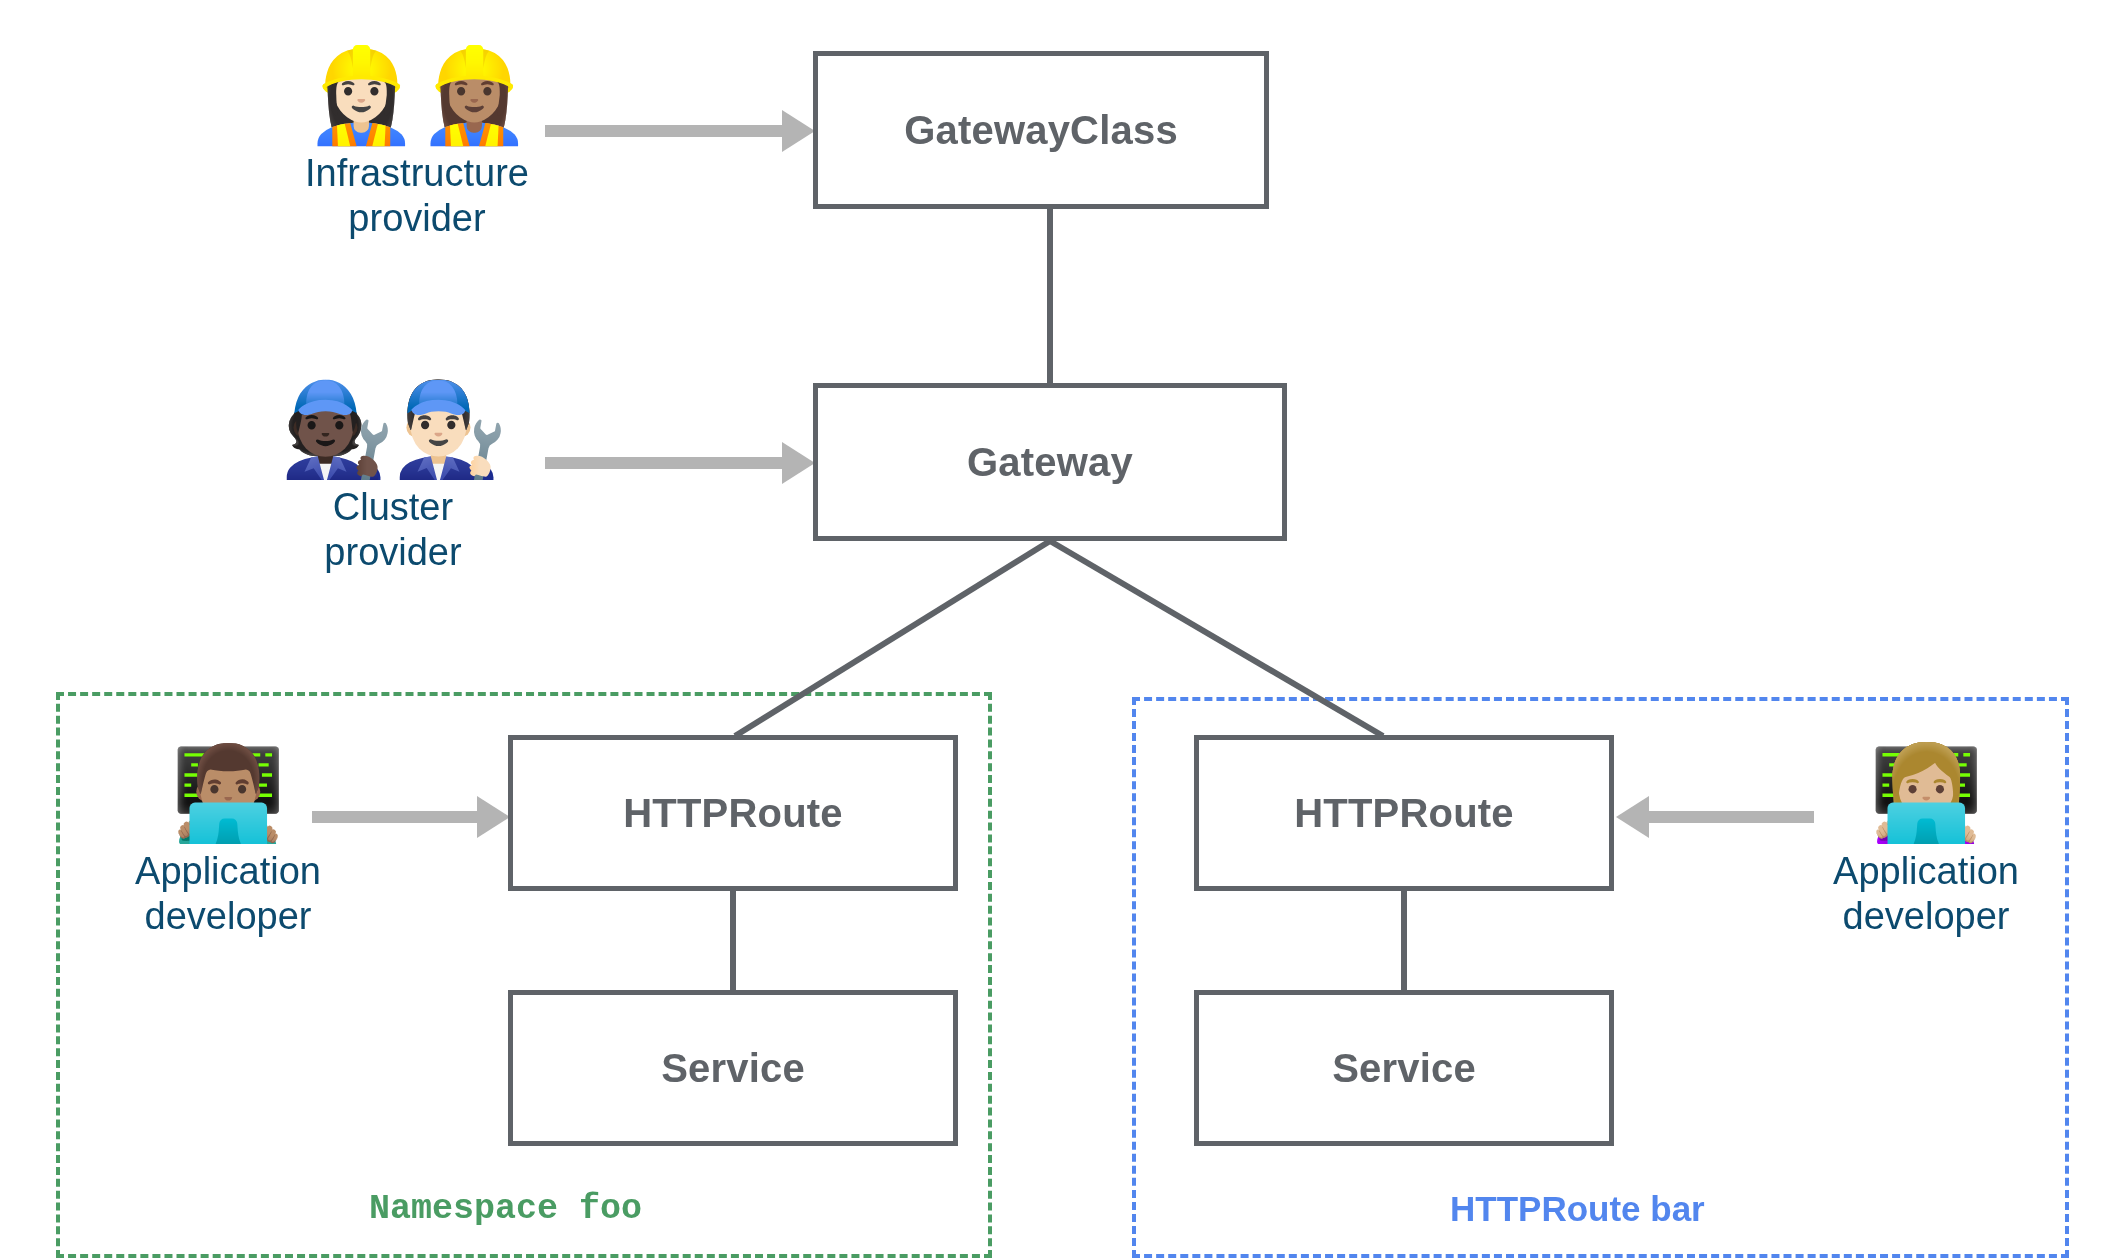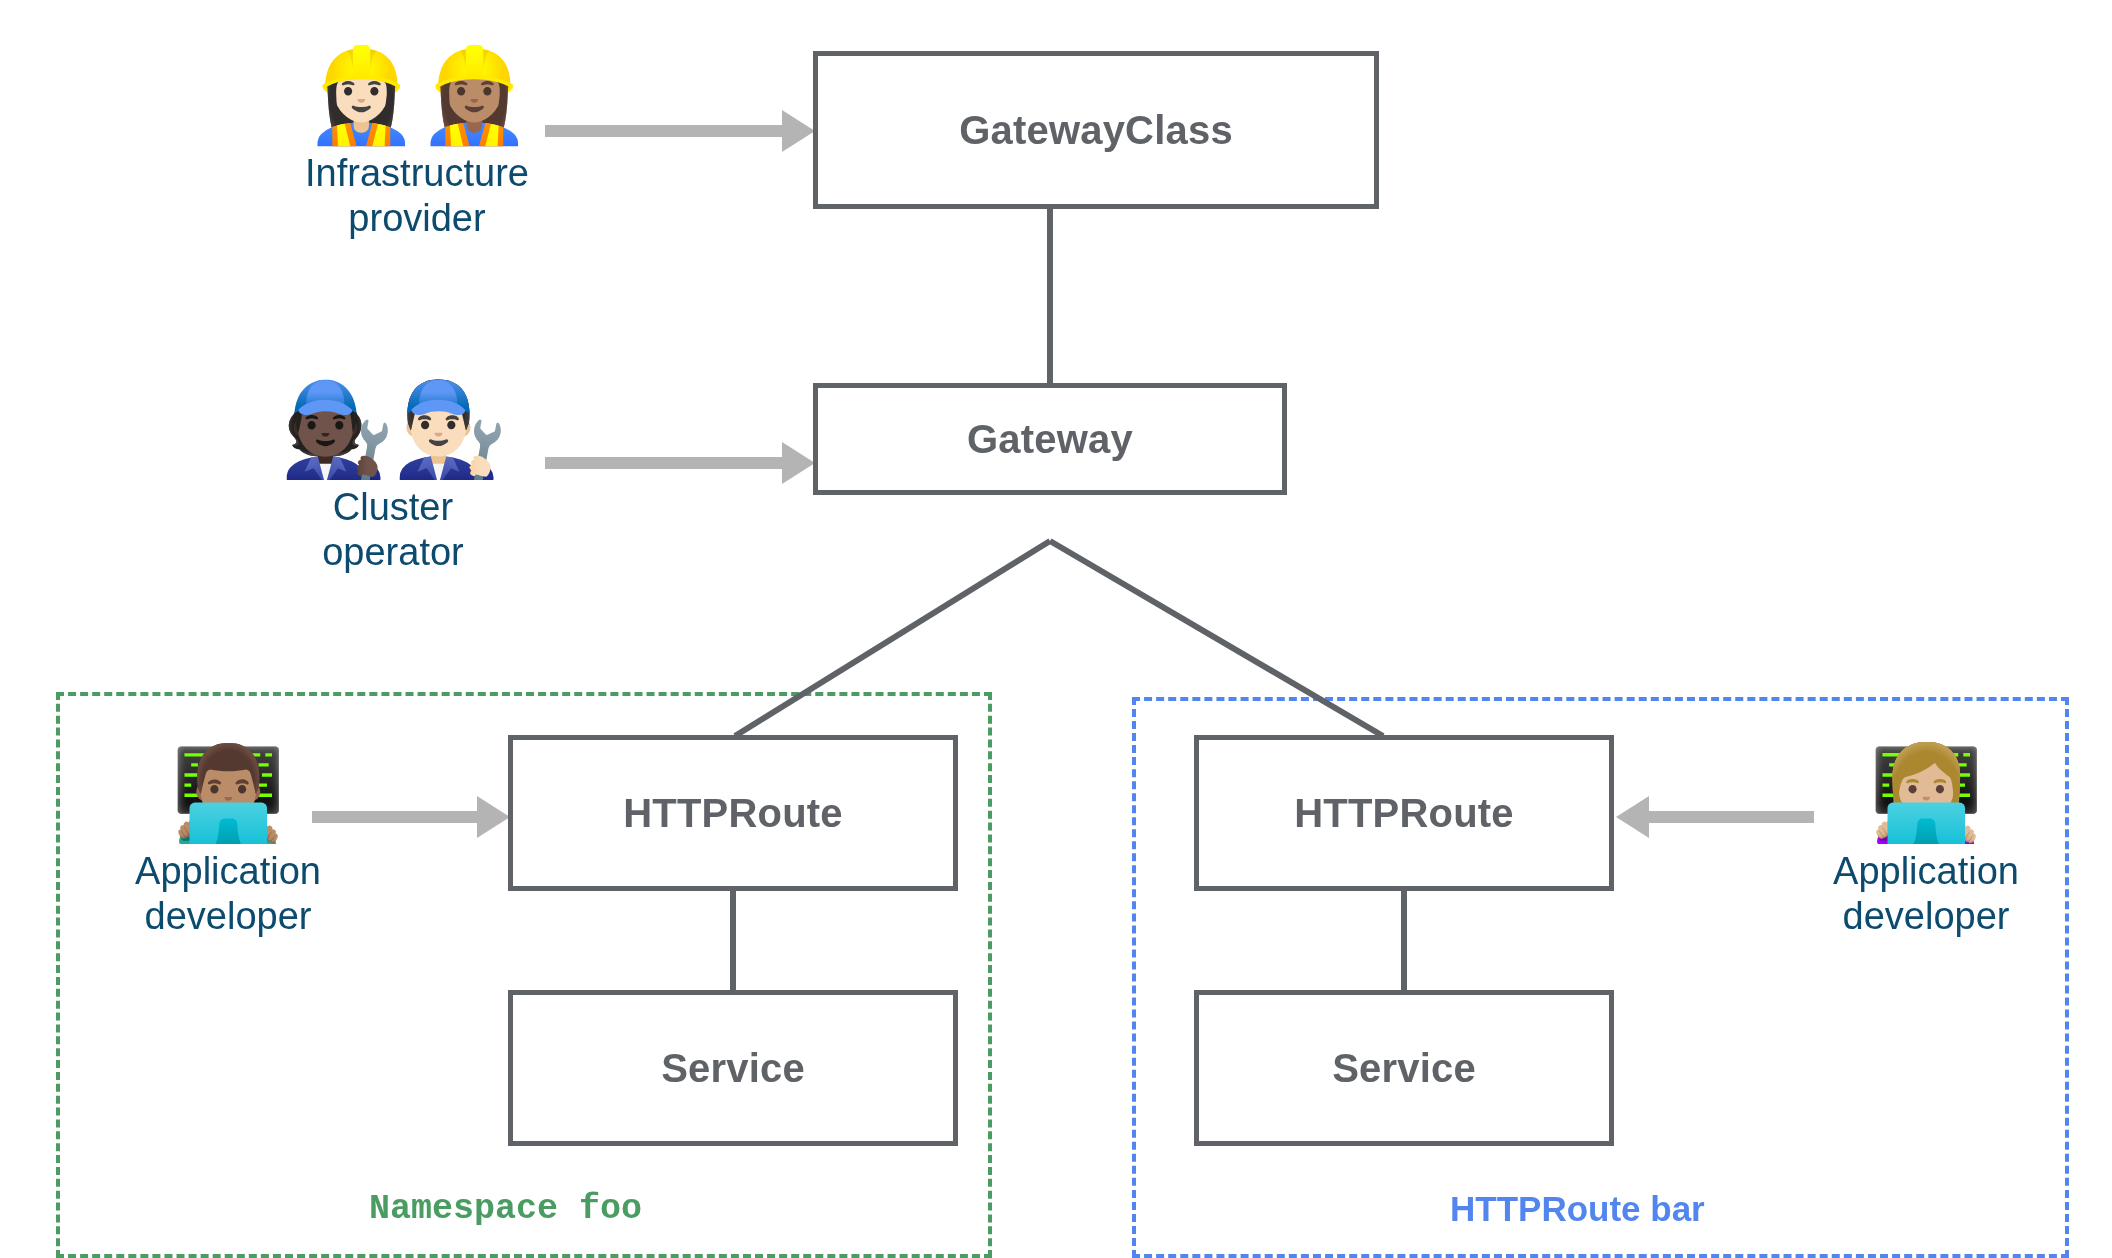--- a/index.html
+++ b/index.html
@@ -30,22 +30,22 @@
     z-index: 6;
   }
   .res-box .res-label {
     font-size: 40px;
     font-weight: 700;
     color: #5f6368;
     letter-spacing: 0.2px;
     white-space: nowrap;
   }
 
-  #box-gatewayclass { left: 813px;  top: 51px;   width: 566px; height: 158px; }
-  #box-gateway      { left: 813px;  top: 383px;  width: 474px; height: 112px; }
+  #box-gatewayclass { left: 813px;  top: 51px;   width: 456px; height: 158px; }
+  #box-gateway      { left: 813px;  top: 383px;  width: 474px; height: 158px; }
   #box-httproute-foo{ left: 508px;  top: 735px;  width: 450px; height: 156px; }
   #box-service-foo  { left: 508px;  top: 990px;  width: 450px; height: 156px; }
   #box-httproute-bar{ left: 1194px; top: 735px;  width: 420px; height: 156px; }
   #box-service-bar  { left: 1194px; top: 990px;  width: 420px; height: 156px; }
 
   
   .namespace {
     position: absolute;
     box-sizing: border-box;
     border-width: 4px;
@@ -180,21 +180,21 @@
 
   <div class="actor" id="actor-infra">
     <div class="actor-emojis">👷🏻‍♀️👷🏽‍♀️</div>
     <div class="actor-name">Infrastructure
 provider</div>
   </div>
 
   <div class="actor" id="actor-cluster">
     <div class="actor-emojis">🧑🏿‍🔧👨🏻‍🔧</div>
     <div class="actor-name">Cluster
-operator</div>
+provider</div>
   </div>
 
   <div class="actor" id="actor-dev-foo">
     <div class="actor-emojis">👨🏽‍💻</div>
     <div class="actor-name">Application
 developer</div>
   </div>
 
   <div class="actor" id="actor-dev-bar">
     <div class="actor-emojis">👩🏼‍💻</div>

